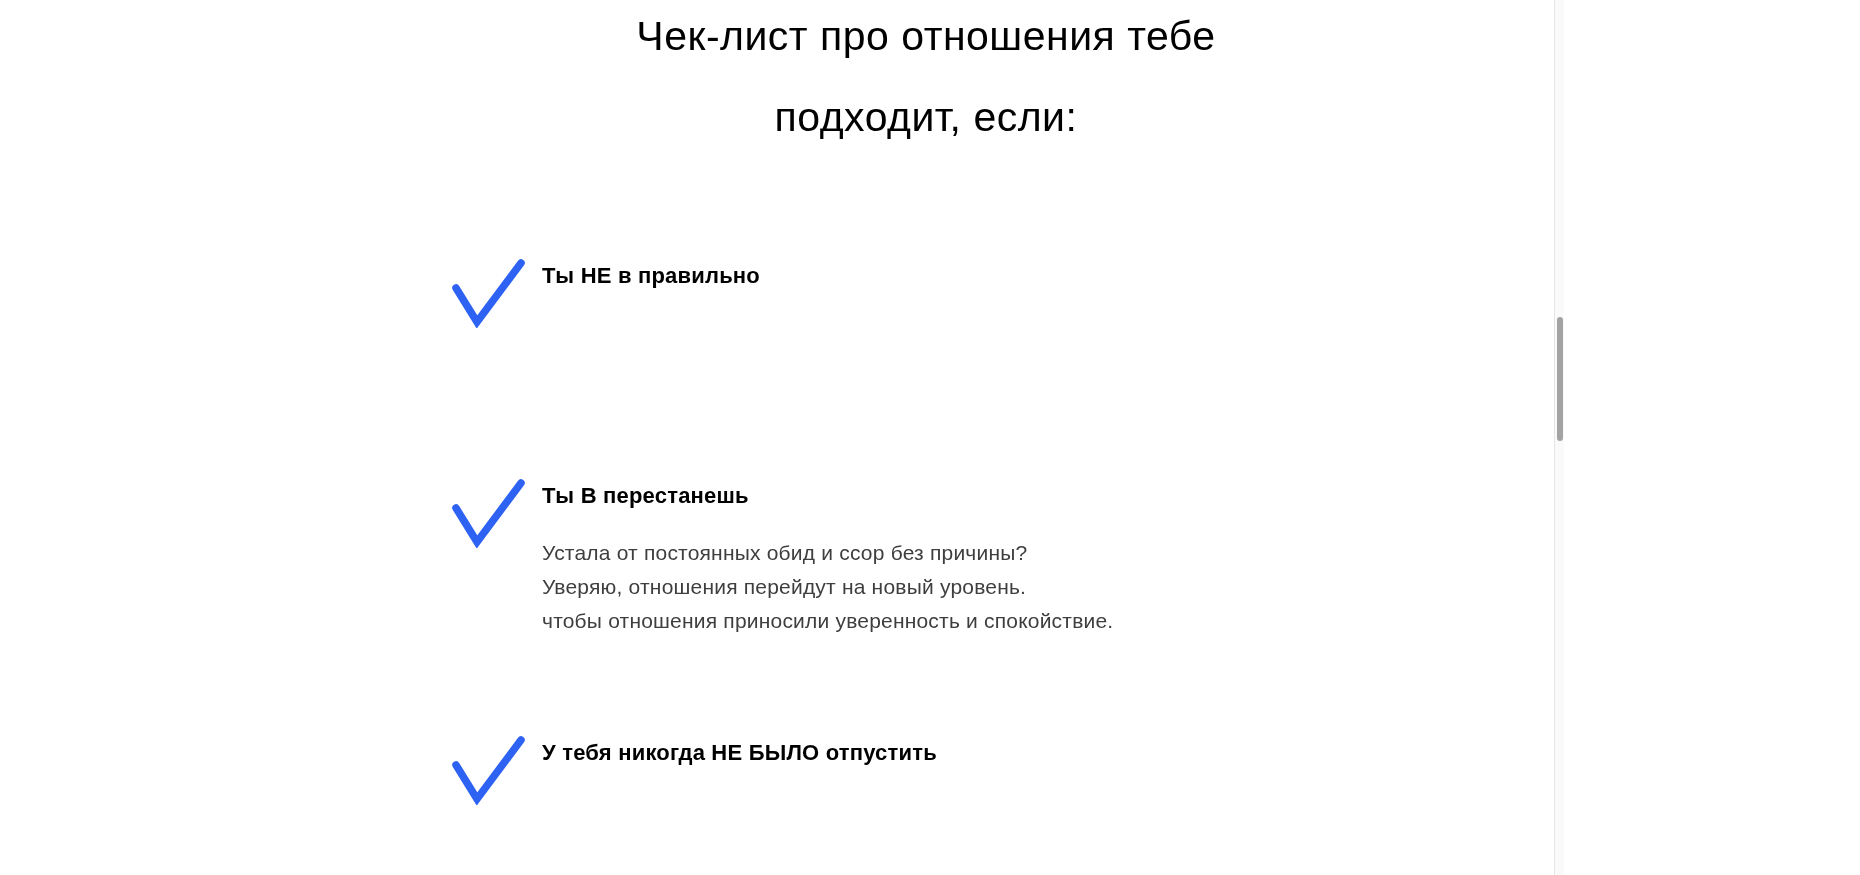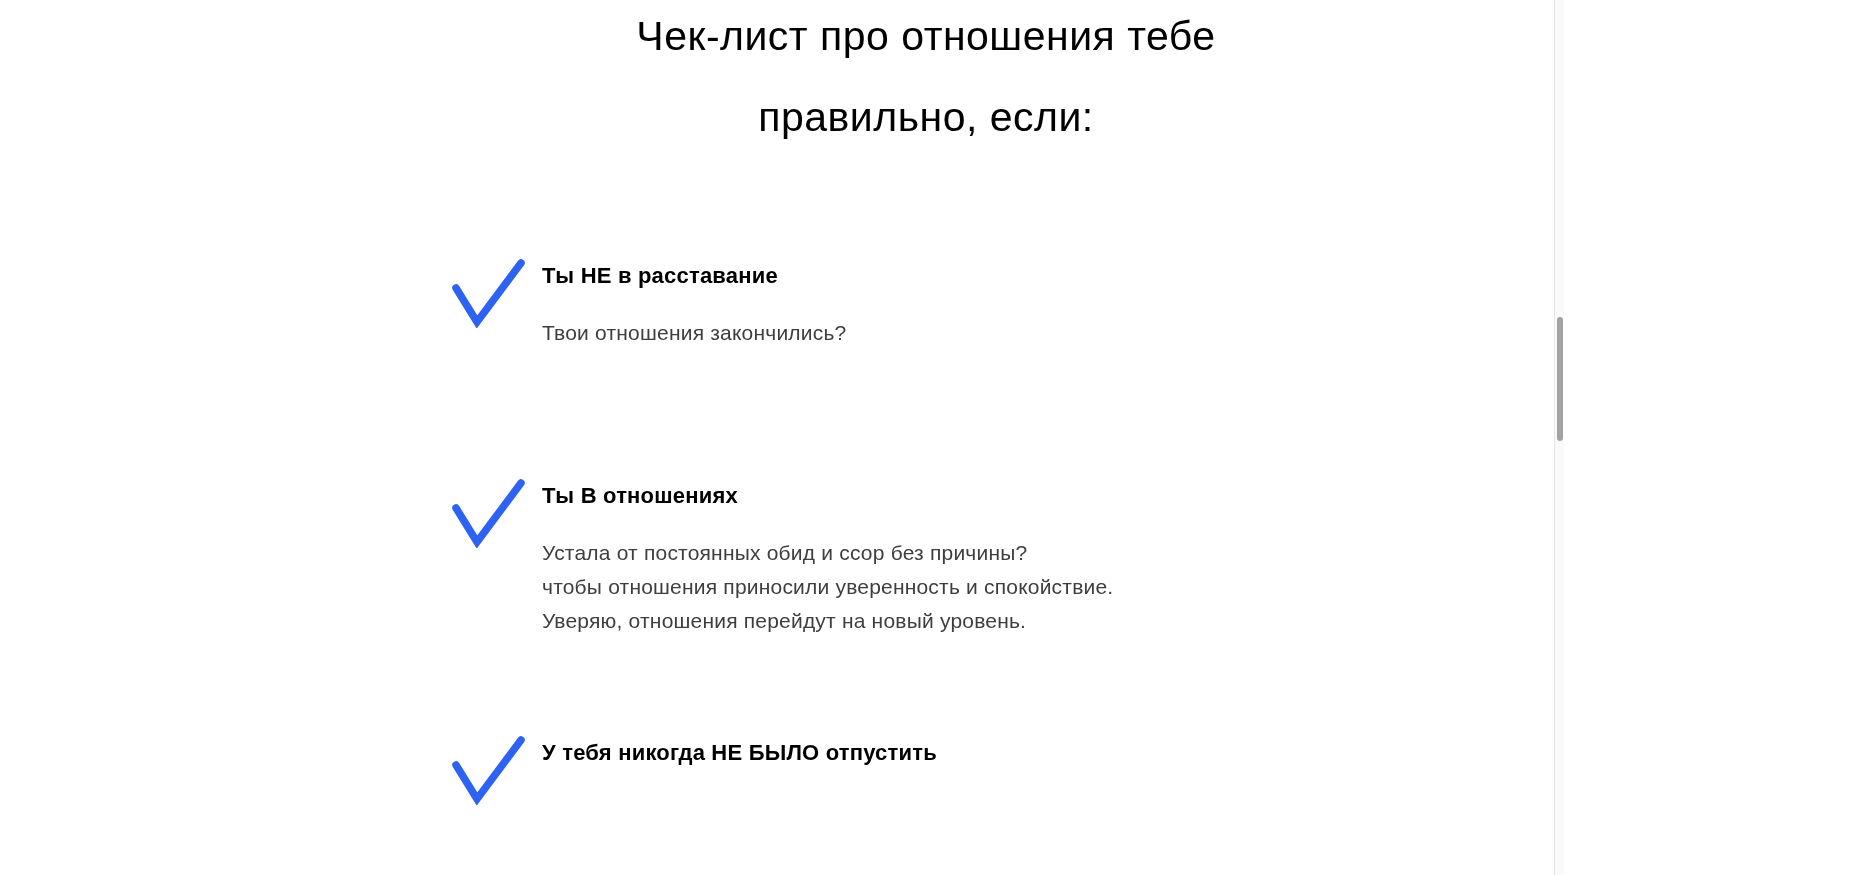--- a/index.html
+++ b/index.html
@@ -91,44 +91,43 @@
     width: 6px; height: 124px;
     background: var(--scrollbar_thumb);
     border-radius: 3px;
   }
 </style>
 </head>
 <body>
 
 <div class="page">
 
-  <h1 class="title"><span>Чек-лист про отношения тебе</span><br><span>правильно, если:</span></h1>
+  <h1 class="title"><span>Чек-лист про отношения тебе</span><br><span>подходит, если:</span></h1>
 
   <div class="item item-1">
     <svg class="check" viewBox="0 0 76 70" aria-hidden="true">
       <polyline points="6,30 27,64 71,5"></polyline>
     </svg>
     <div class="item-text">
-      <div class="item-heading">Ты НЕ в расставание</div>
+      <div class="item-heading">Ты НЕ в правильно</div>
       <div class="item-body">
-        <div class="body-line">Твои отношения закончились?</div>
       </div>
     </div>
   </div>
 
   <div class="item item-2">
     <svg class="check" viewBox="0 0 76 70" aria-hidden="true">
       <polyline points="6,30 27,64 71,5"></polyline>
     </svg>
     <div class="item-text">
-      <div class="item-heading">Ты В отношениях</div>
+      <div class="item-heading">Ты В перестанешь</div>
       <div class="item-body">
         <div class="body-line">Устала от постоянных обид и ссор без причины?</div>
+        <div class="body-line">Уверяю, отношения перейдут на новый уровень.</div>
         <div class="body-line">чтобы отношения приносили уверенность и спокойствие.</div>
-        <div class="body-line">Уверяю, отношения перейдут на новый уровень.</div>
       </div>
     </div>
   </div>
 
   <div class="item item-3">
     <svg class="check" viewBox="0 0 76 70" aria-hidden="true">
       <polyline points="6,30 27,64 71,5"></polyline>
     </svg>
     <div class="item-text">
       <div class="item-heading">У тебя никогда НЕ БЫЛО отпустить</div>

